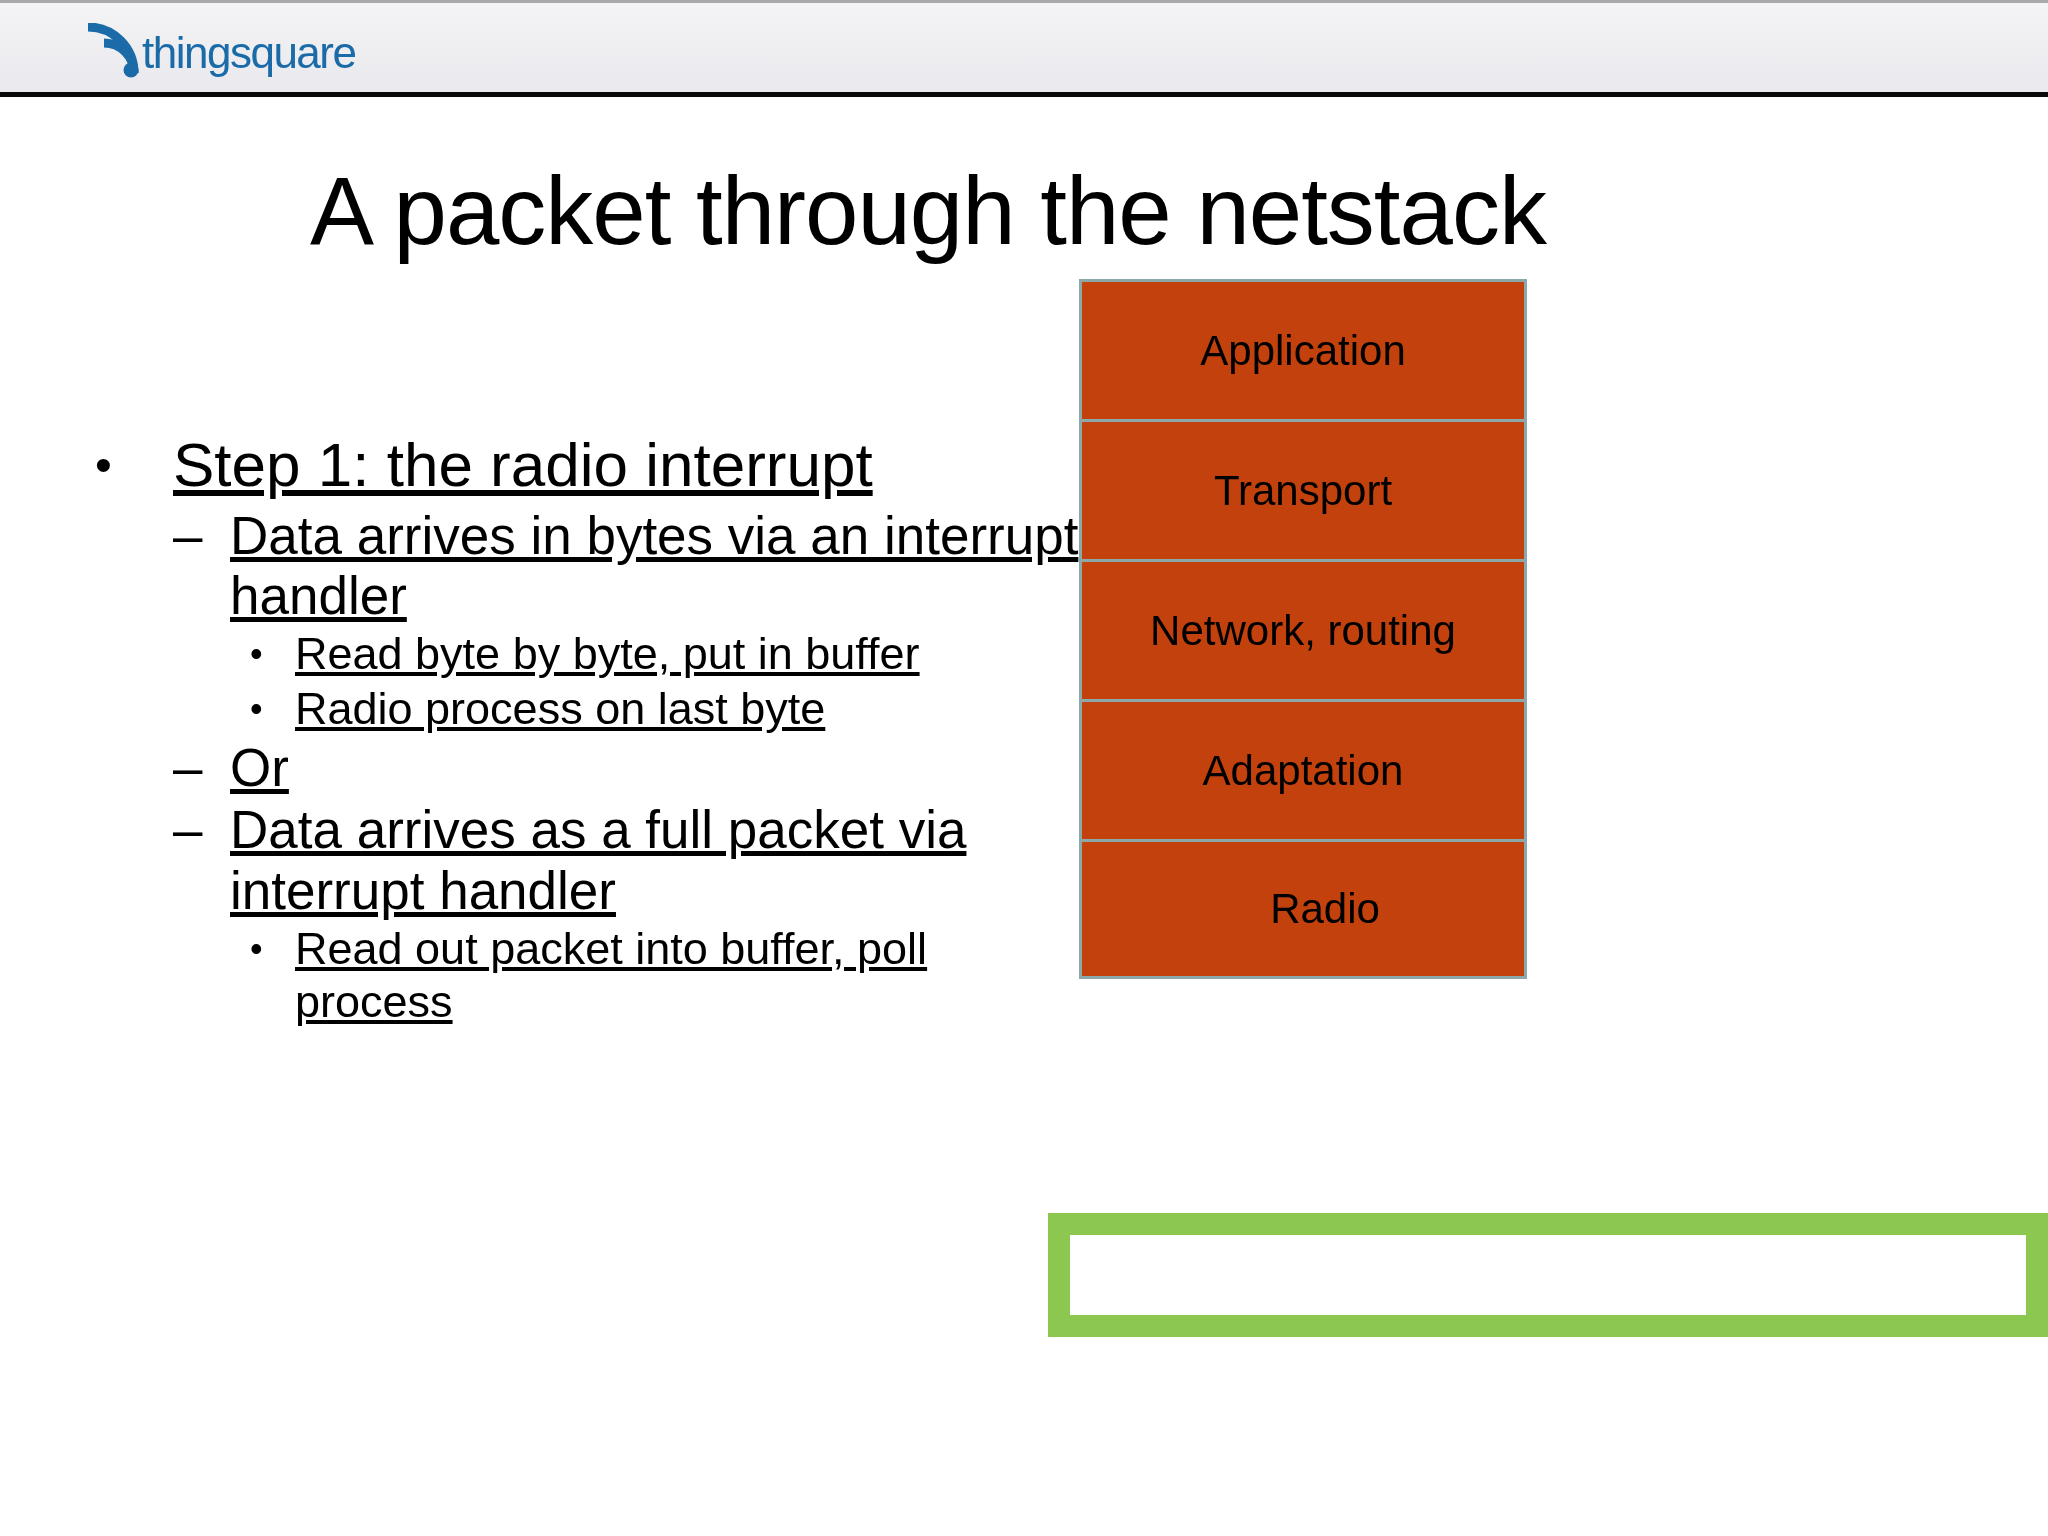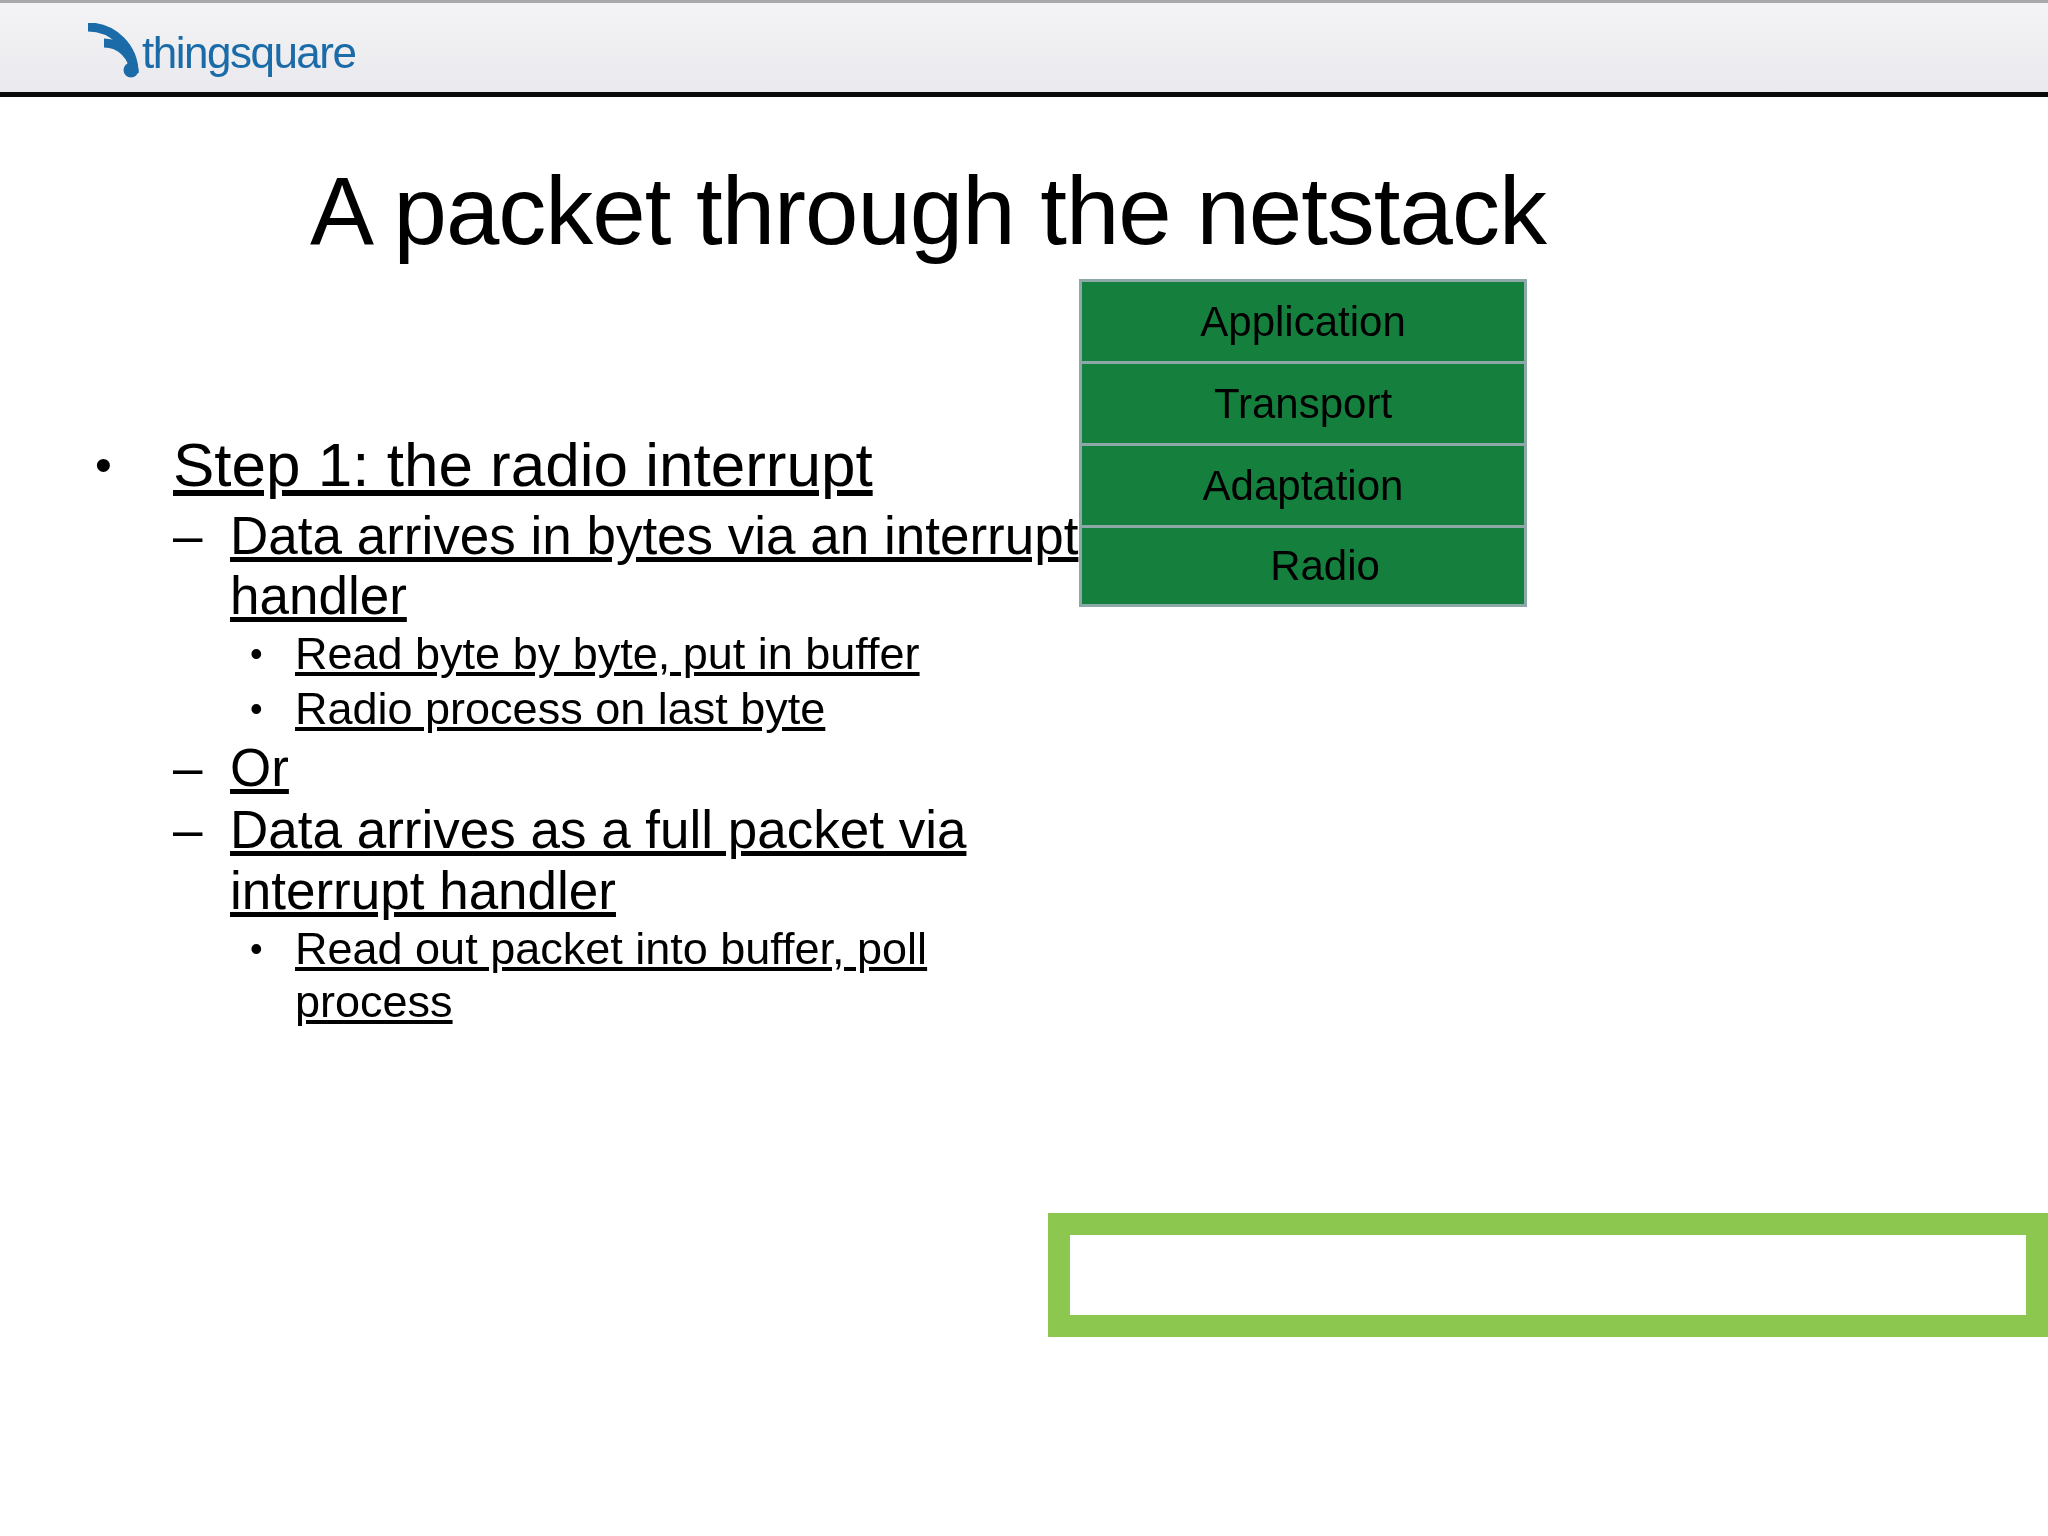--- a/index.html
+++ b/index.html
@@ -105,29 +105,29 @@
   }
   .txt { flex: 1 1 auto; text-decoration: underline; }
 
   
   .netstack {
     position: absolute;
     left: 1079px; top: 279px;
     width: 448px;
   }
   .layer {
-    height: 82px;
+    height: 140px;
     border: 3px solid #8ca8a8;
     border-bottom-width: 0;
     display: flex;
     align-items: center;
     justify-content: center;
     font-size: 42px;
     color: #000;
-    background: #15803d;
+    background: #c2410c;
     box-sizing: border-box;
     position: relative;
     z-index: 1;
   }
   .layer:last-child { border-bottom-width: 3px; padding-left: 44px; }
 
   .highlight-ring {
     position: absolute;
     left: 1048px;
     top: 1213px;
@@ -199,20 +199,23 @@
 </div>
 
 <div class="netstack">
   <div class="layer">
     <span>Application</span>
   </div>
   <div class="layer">
     <span>Transport</span>
   </div>
   <div class="layer">
+    <span>Network, routing</span>
+  </div>
+  <div class="layer">
     <span>Adaptation</span>
   </div>
   <div class="layer">
     <span>Radio</span>
   </div>
 </div>
 
 <div class="highlight-ring"></div>
 
 </body></html>

